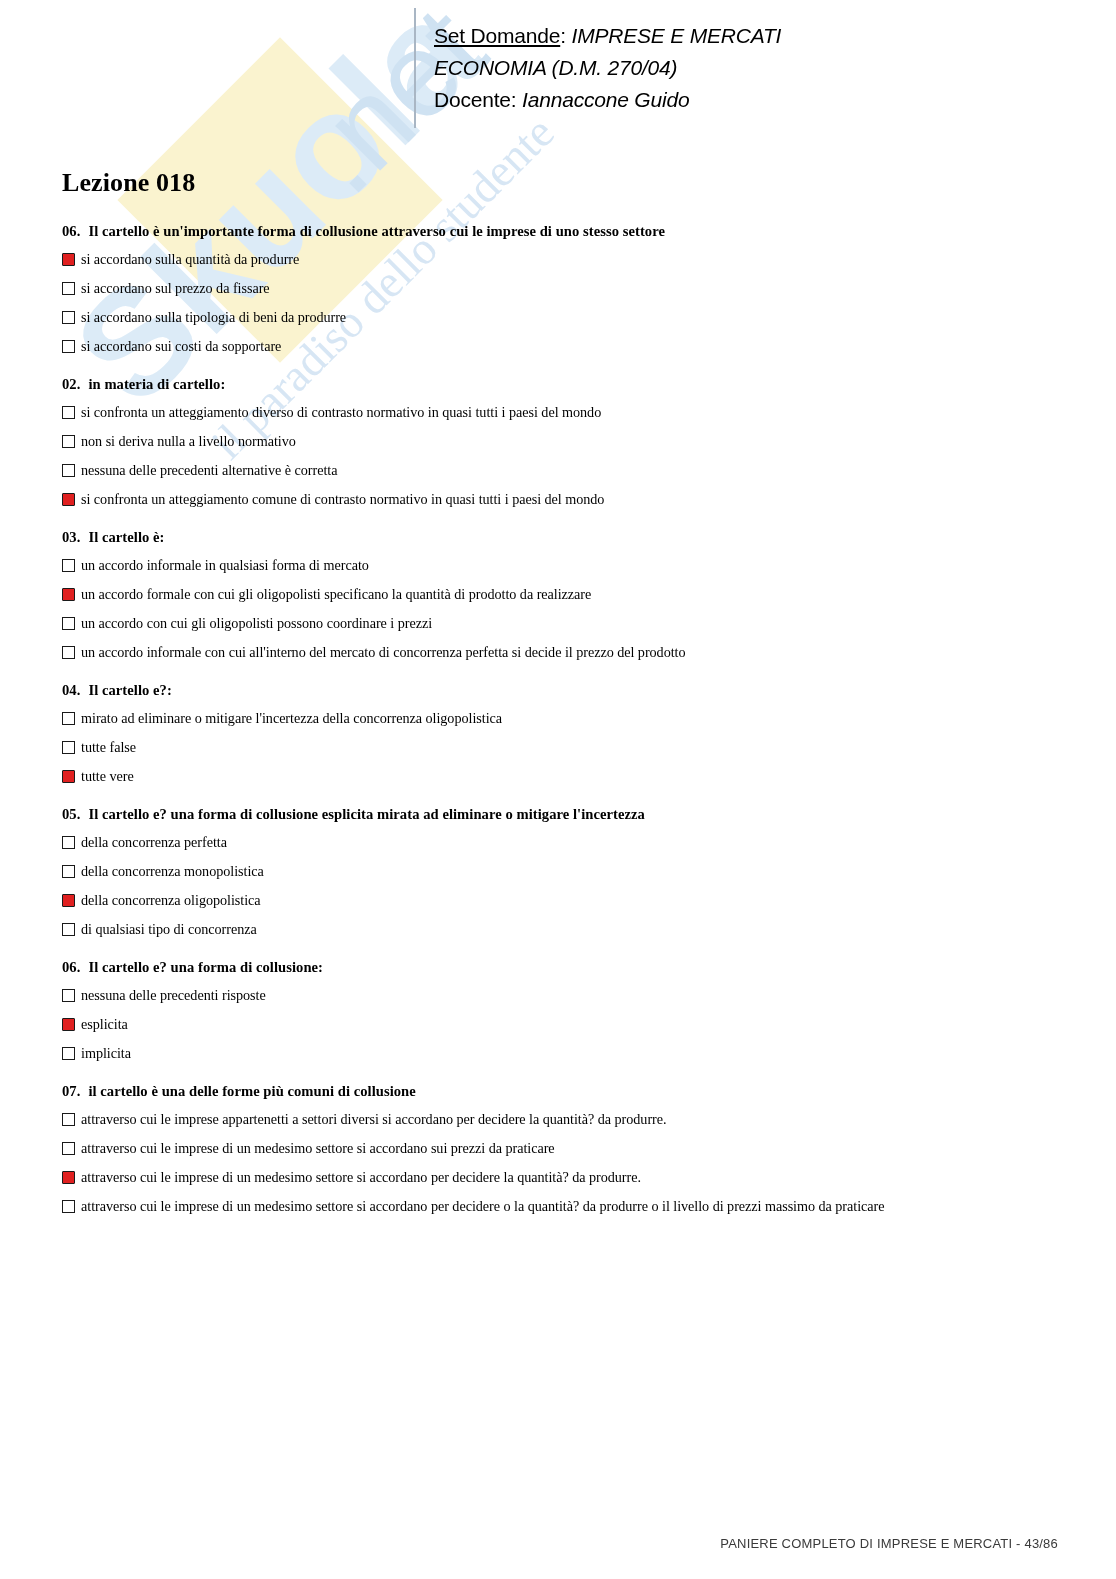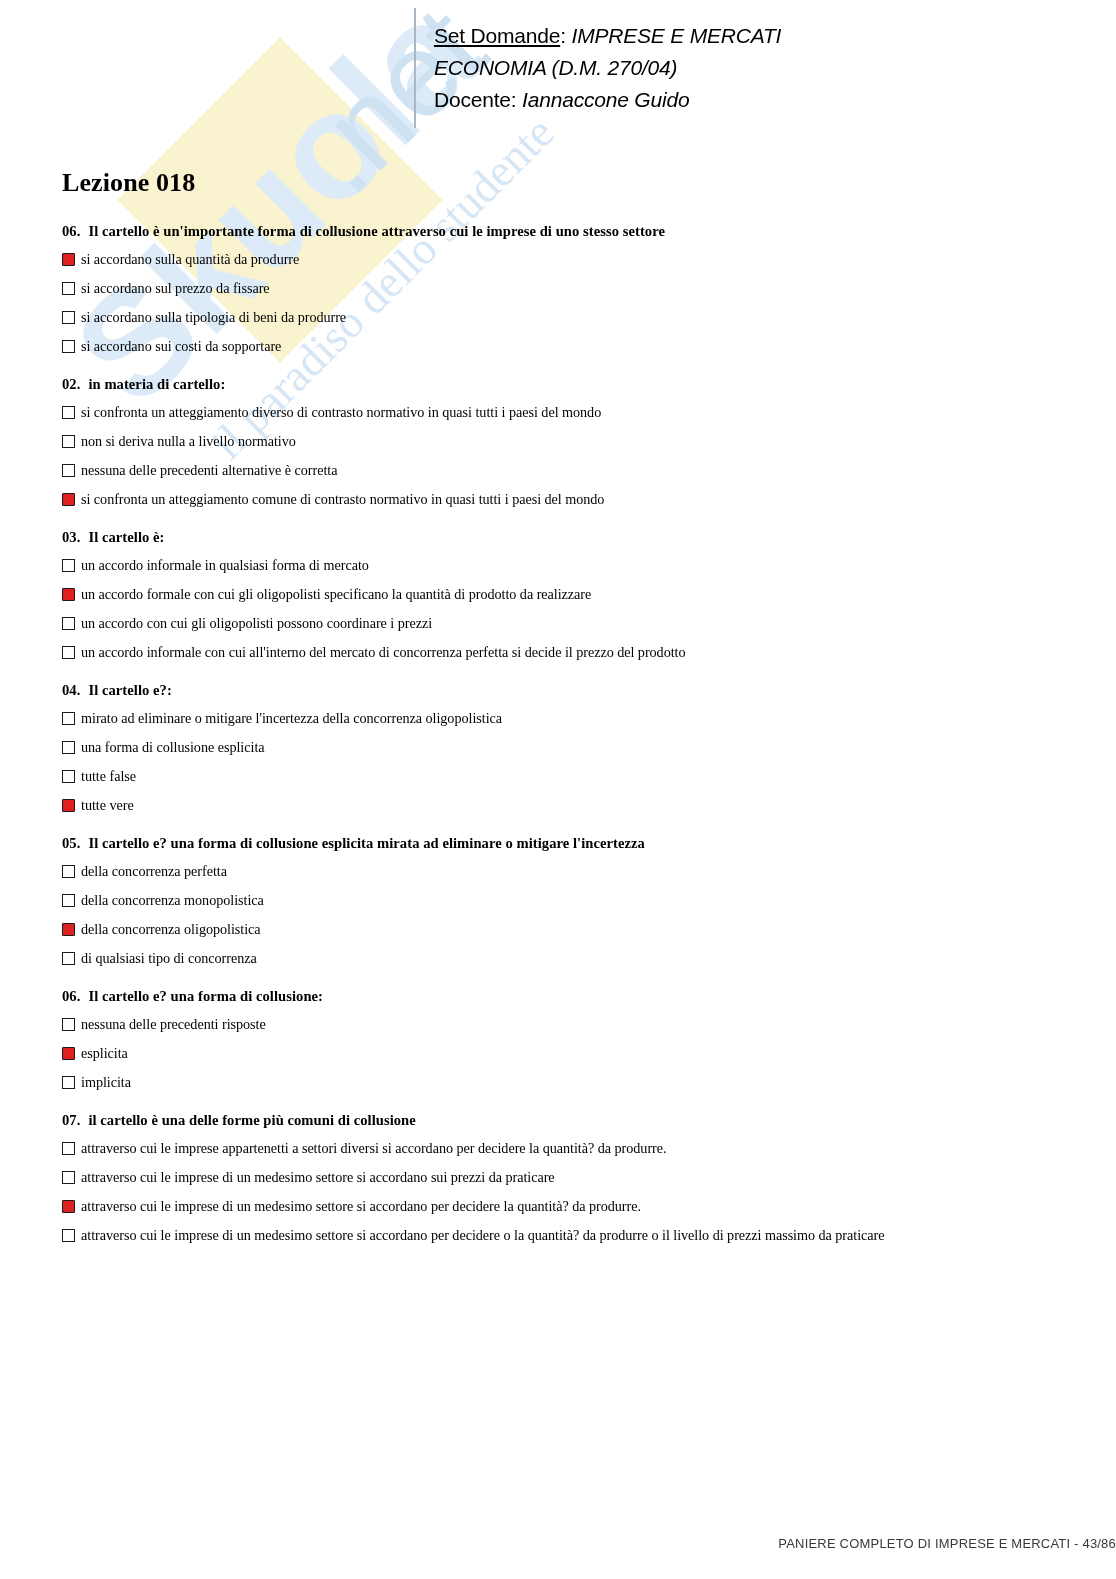--- a/index.html
+++ b/index.html
@@ -116,20 +116,21 @@
   .question-block + .question-block { margin-top: 16px; }
 
   
   .footer {
     position: absolute;
     left: 0;
     top: 1536px;
     width: 1116px;
     z-index: 2;
     text-align: right;
+    padding-right: 58px;
     box-sizing: border-box;
     font-family: "Liberation Sans", sans-serif;
     font-size: 13px;
     color: #3a3a3a;
     letter-spacing: 0.2px;
   }
 </style>
 </head>
 <body>
 
@@ -222,24 +223,20 @@
         </div>
         <div class="question-block">
           <div class="question-head"><span class="q-num">04.</span><span>Il cartello e?:</span></div>
           <div class="options">
             <div class="option-row">
               <span class="checkbox"></span>
               <span class="option-text">mirato ad eliminare o mitigare l'incertezza della concorrenza oligopolistica</span>
             </div>
             <div class="option-row">
               <span class="checkbox"></span>
-              <span class="option-text">una forma di collusione esplicita</span>
-            </div>
-            <div class="option-row">
-              <span class="checkbox"></span>
               <span class="option-text">tutte false</span>
             </div>
             <div class="option-row">
               <span class="checkbox checked"></span>
               <span class="option-text">tutte vere</span>
             </div>
           </div>
         </div>
         <div class="question-block">
           <div class="question-head"><span class="q-num">05.</span><span>Il cartello e? una forma di collusione esplicita mirata ad eliminare o mitigare l'incertezza</span></div>

